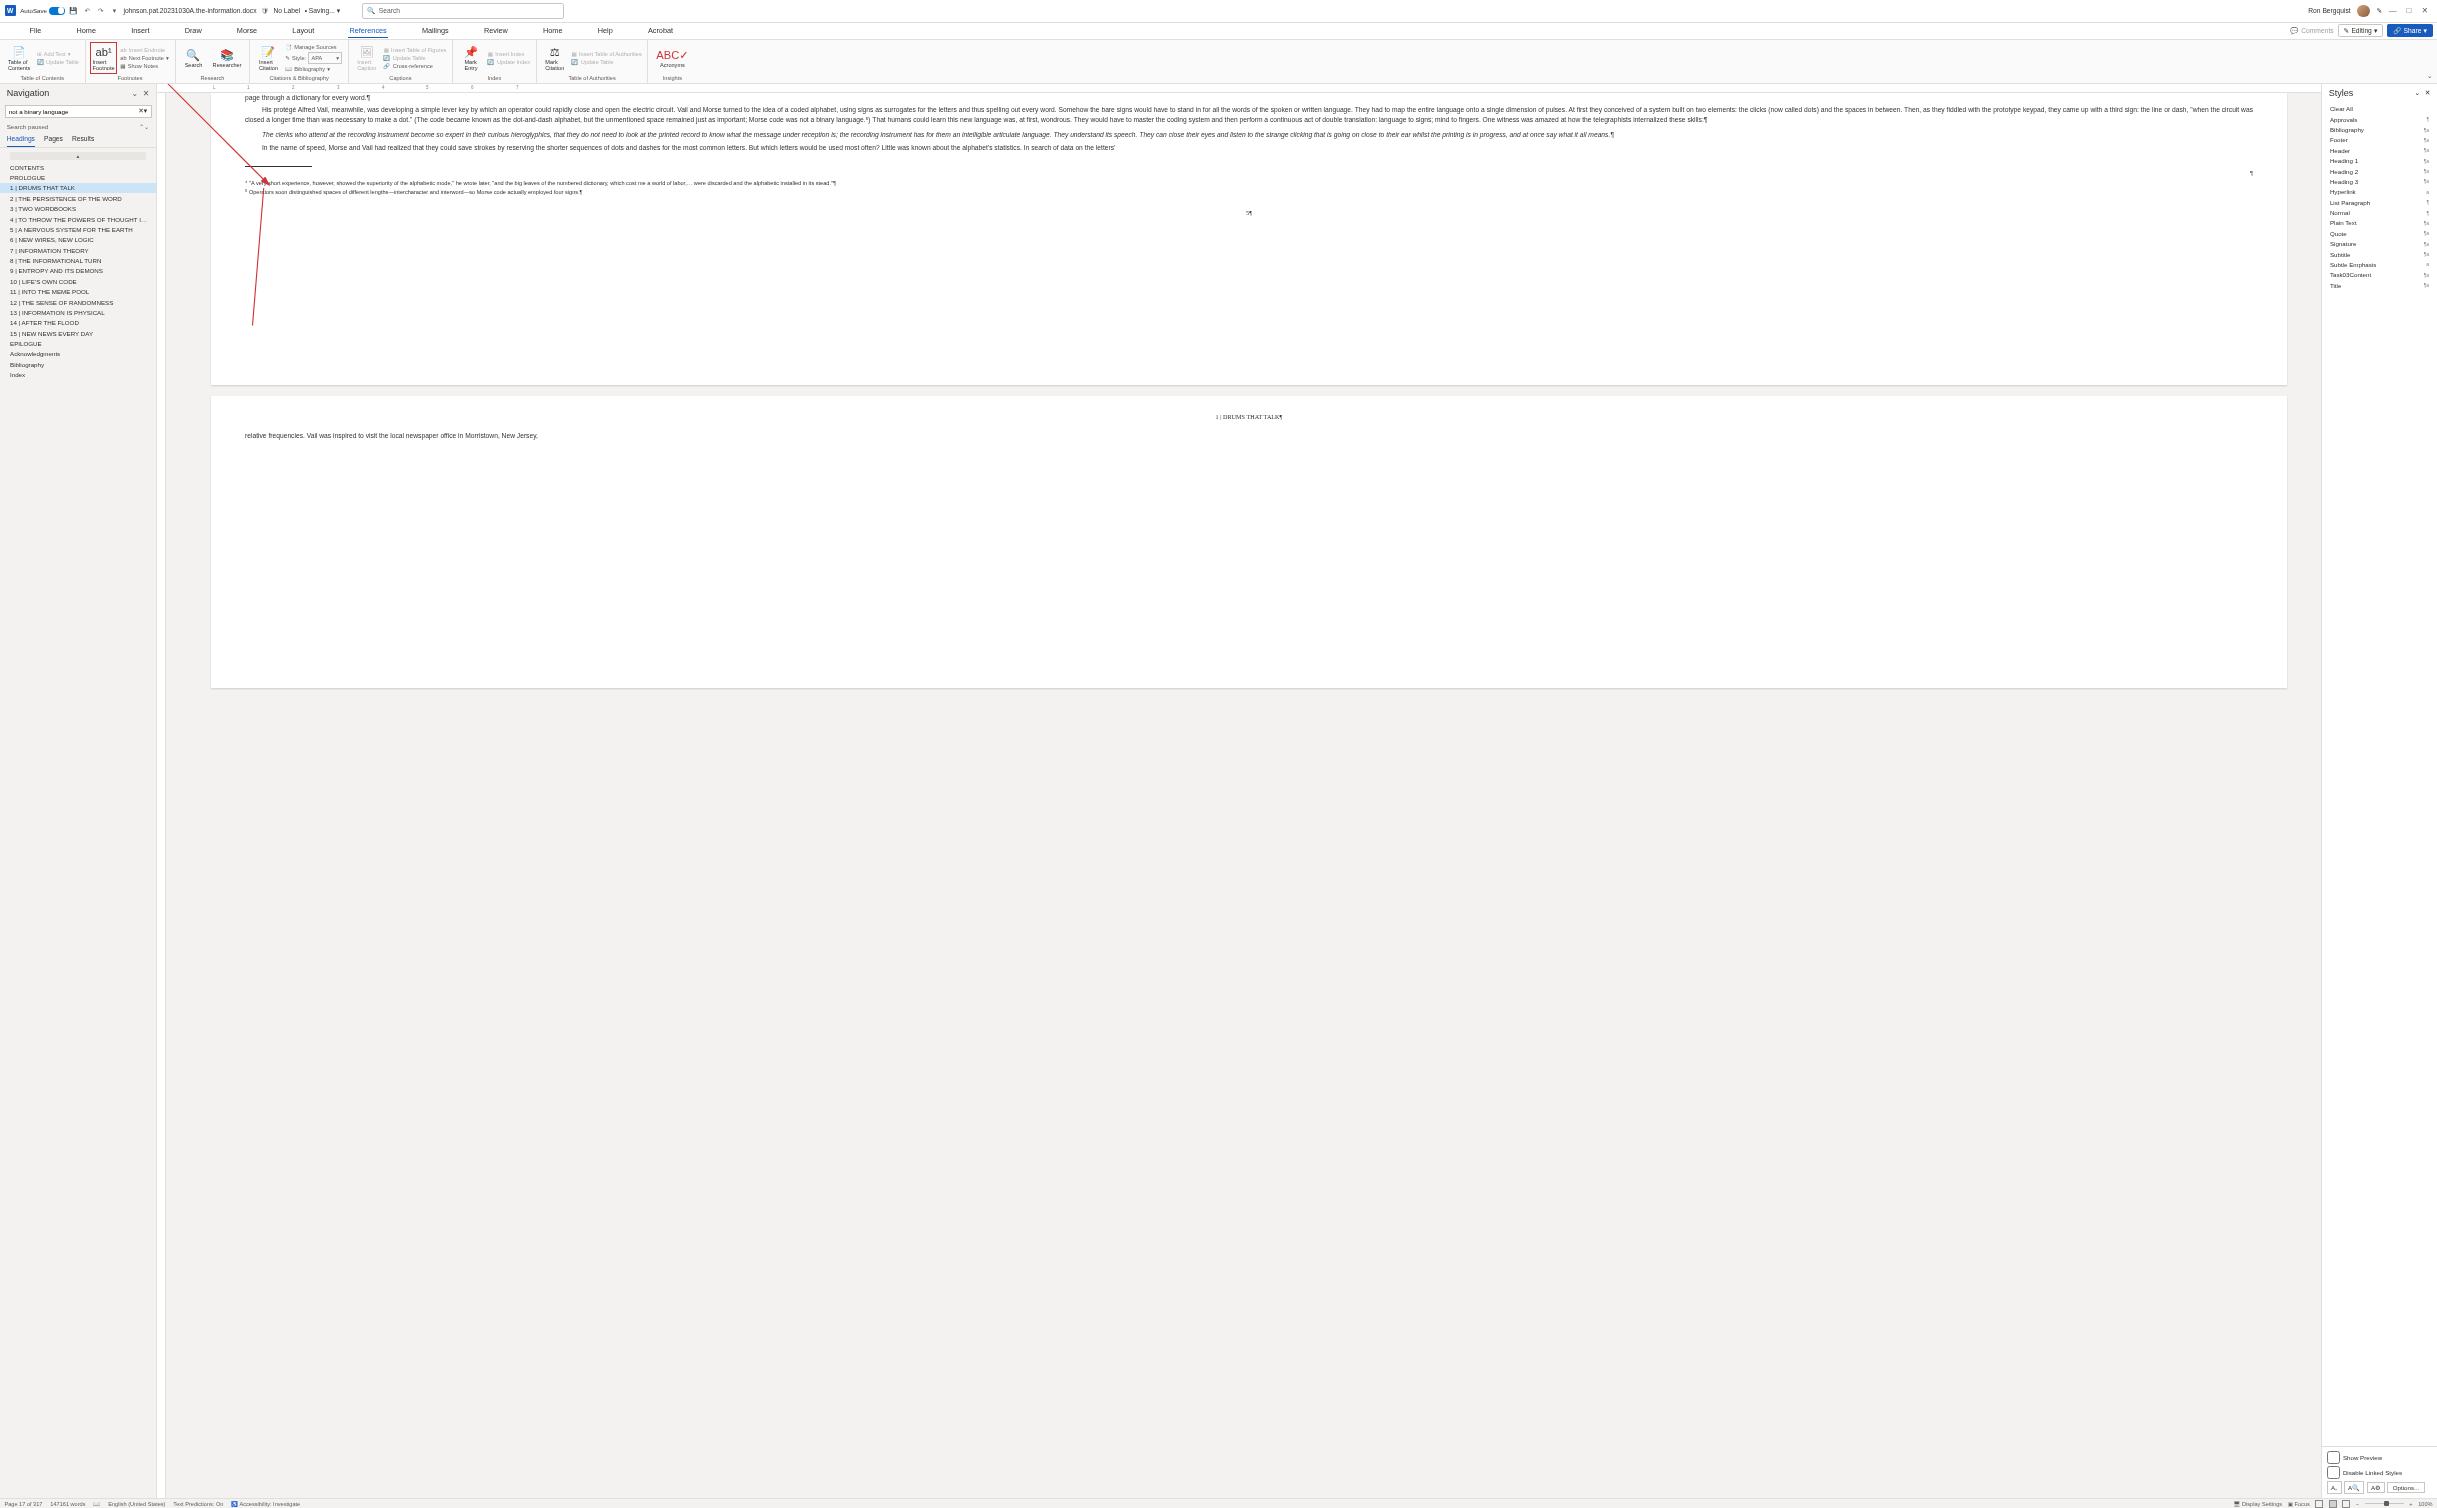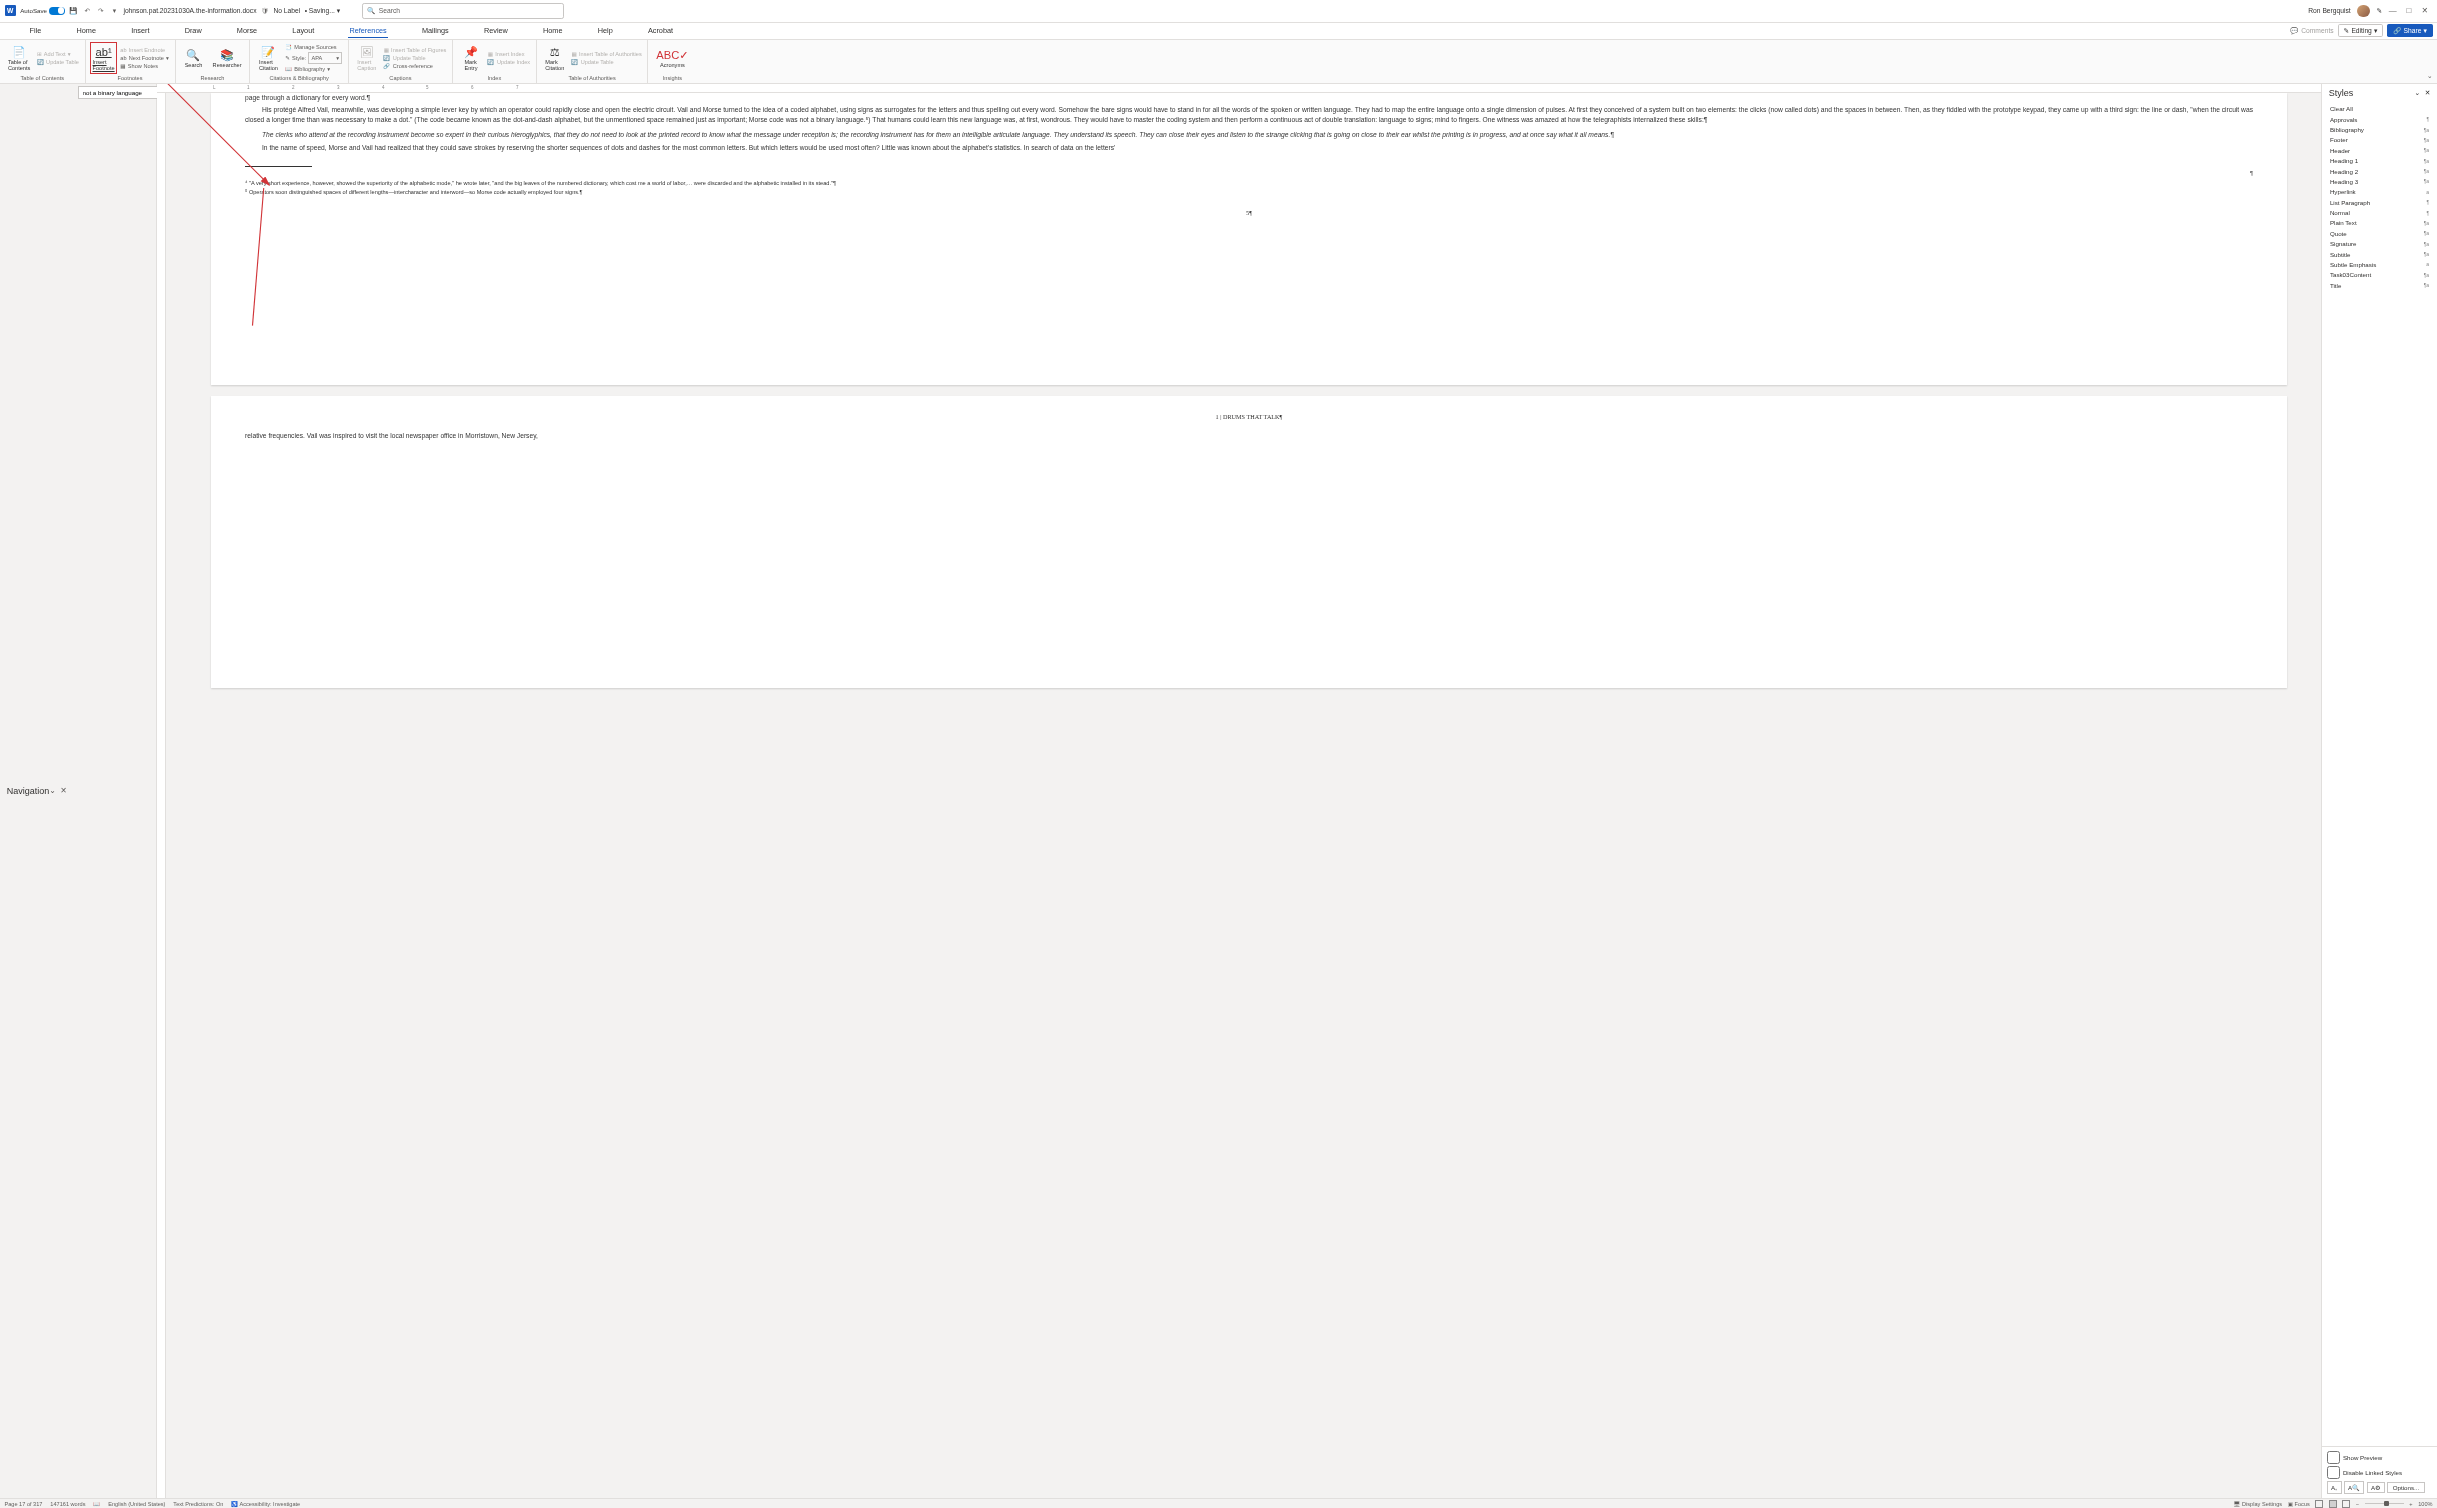--- a/index.html
+++ b/index.html
@@ -28,26 +28,26 @@
 
 .ribbon { height: 44px; display: flex; border-bottom: 0.6px solid #e1dfdd; background: #fafafa; position: relative; }
 .ribbon-group { border-right: 0.6px solid #e1dfdd; padding: 2.2px 4.5px 1.1px 4.5px; display: flex; flex-direction: column; justify-content: space-between; }
 .ribbon-group-title { text-align: center; font-size: 5.6px; color: #605e5c; margin-top: 1.1px; }
 .ribbon-controls { display: flex; gap: 2.2px; flex: 1; }
 .big-btn { display: flex; flex-direction: column; align-items: center; justify-content: center; padding: 1.1px 3.4px; font-size: 5.6px; color: #333; min-width: 27px; }
 .big-btn .icon { font-size: 11.2px; height: 13.5px; display:flex; align-items:center; justify-content:center; }
 .small-btns { display: flex; flex-direction: column; gap: 1.1px; justify-content: center; }
 .small-btn { display: flex; align-items: center; gap: 2.2px; font-size: 5.6px; color: #605e5c; padding: 0.6px 1.1px; white-space: nowrap; }
 .small-btn.disabled { color: #b3b0ad; }
-.highlight-box { border: 1.1px solid #d13438; padding: 1.1px; text-decoration: underline; }
+.highlight-box { border: 1.1px solid #d13438; padding: 1.1px; }
 .style-select { border: 0.6px solid #c8c6c4; height: 11.2px; font-size: 5.6px; padding: 0 2.2px; display:flex; align-items:center; justify-content: space-between; min-width: 34px; }
 .ribbon-collapse { position: absolute; right: 4.5px; bottom: 2.2px; font-size: 6.7px; color: #605e5c; }
 
 .main { display: flex; height: calc(100vh - 94px); }
-.nav-pane { width: 157px; border-right: 0.6px solid #e1dfdd; display: flex; flex-direction: row; background: #f3f2f1; }
+.nav-pane { width: 157px; border-right: 0.6px solid #e1dfdd; display: flex; flex-direction: column; background: #f3f2f1; }
 .nav-header { padding: 4.5px 6.7px; display: flex; align-items: center; justify-content: space-between; }
 .nav-header h2 { font-size: 9px; font-weight: normal; }
 .nav-close { font-size: 7.9px; cursor: pointer; color: #605e5c; display:flex; gap:4.5px; }
 .nav-search { margin: 2.2px 4.5px; border: 0.6px solid #c8c6c4; background: #fff; height: 13.5px; display: flex; align-items: center; padding: 0 3.4px; }
 .nav-search input { border: none; flex: 1; font-size: 6.2px; outline: none; background: transparent; }
 .nav-status { padding: 2.2px 6.7px; font-size: 6.2px; color: #605e5c; display: flex; justify-content: space-between; }
 .nav-tabs { display: flex; gap: 9px; padding: 0 6.7px; border-bottom: 0.6px solid #e1dfdd; }
 .nav-tab { font-size: 6.7px; padding: 3.4px 0; cursor: pointer; color: #333; }
 .nav-tab.active { border-bottom: 1.1px solid #185abd; color: #185abd; }
 .nav-list { flex: 1; overflow-y: auto; padding: 2.2px 0; }

